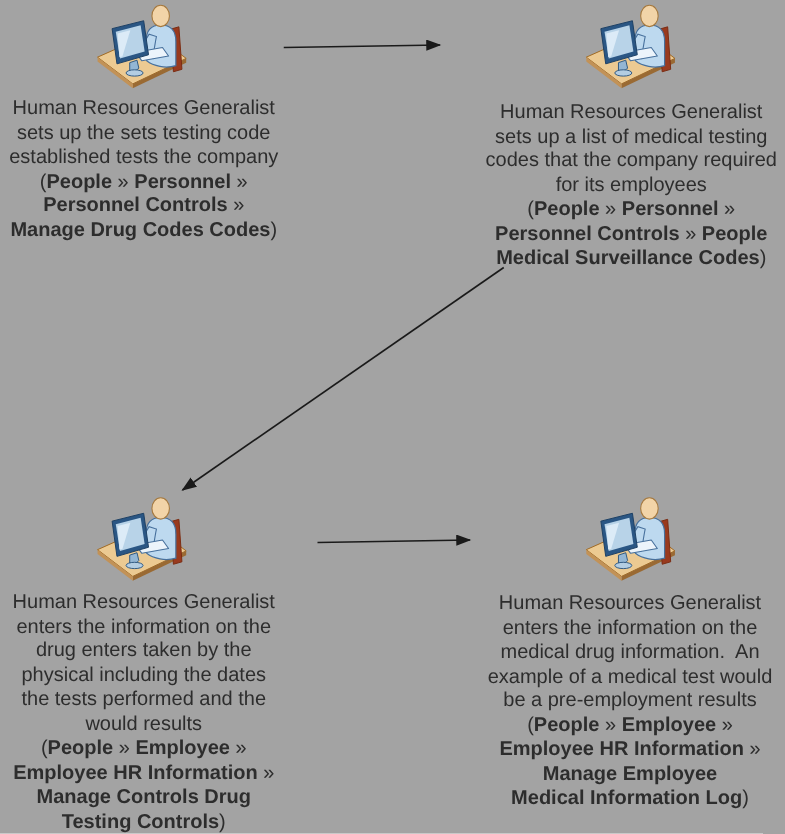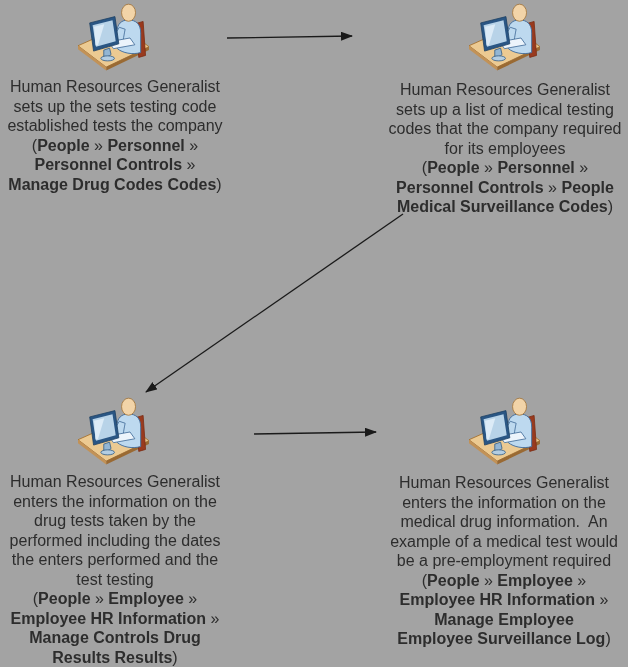--- a/index.html
+++ b/index.html
@@ -103,38 +103,38 @@
       <div class="tline"><span class="b">Personnel Controls</span><span> » </span><span class="b">People</span></div>
       <div class="tline"><span class="b">Medical Surveillance Codes</span><span>)</span></div>
     </div>
 
   <svg class="icon" style="left:75px; top:397px;" viewBox="0 0 78 70">
     <use href="#person-computer"></use>
   </svg>
   <div class="node-text" style="left:-15px; top:472px; width:260px;">
       <div class="tline"><span>Human Resources Generalist</span></div>
       <div class="tline"><span>enters the information on the</span></div>
-      <div class="tline"><span>drug tests taken by the</span></div>
-      <div class="tline"><span>performed including the dates</span></div>
-      <div class="tline"><span>the enters performed and the</span></div>
-      <div class="tline"><span>test testing</span></div>
+      <div class="tline"><span>drug enters taken by the</span></div>
+      <div class="tline"><span>physical including the dates</span></div>
+      <div class="tline"><span>the tests performed and the</span></div>
+      <div class="tline"><span>would results</span></div>
       <div class="tline"><span>(</span><span class="b">People</span><span> » </span><span class="b">Employee</span><span> »</span></div>
       <div class="tline"><span class="b">Employee HR Information</span><span> »</span></div>
       <div class="tline"><span class="b">Manage Controls Drug</span></div>
-      <div class="tline"><span class="b">Results Results</span><span>)</span></div>
+      <div class="tline"><span class="b">Testing Controls</span><span>)</span></div>
     </div>
 
   <svg class="icon" style="left:466px; top:397px;" viewBox="0 0 78 70">
     <use href="#person-computer"></use>
   </svg>
   <div class="node-text" style="left:373px; top:473px; width:262px;">
       <div class="tline"><span>Human Resources Generalist</span></div>
       <div class="tline"><span>enters the information on the</span></div>
       <div class="tline"><span>medical drug information.  An</span></div>
       <div class="tline"><span>example of a medical test would</span></div>
-      <div class="tline"><span>be a pre-employment required</span></div>
+      <div class="tline"><span>be a pre-employment results</span></div>
       <div class="tline"><span>(</span><span class="b">People</span><span> » </span><span class="b">Employee</span><span> »</span></div>
       <div class="tline"><span class="b">Employee HR Information</span><span> »</span></div>
       <div class="tline"><span class="b">Manage Employee</span></div>
-      <div class="tline"><span class="b">Employee Surveillance Log</span><span>)</span></div>
+      <div class="tline"><span class="b">Medical Information Log</span><span>)</span></div>
     </div>
 
 </div>
 
 </body></html>

